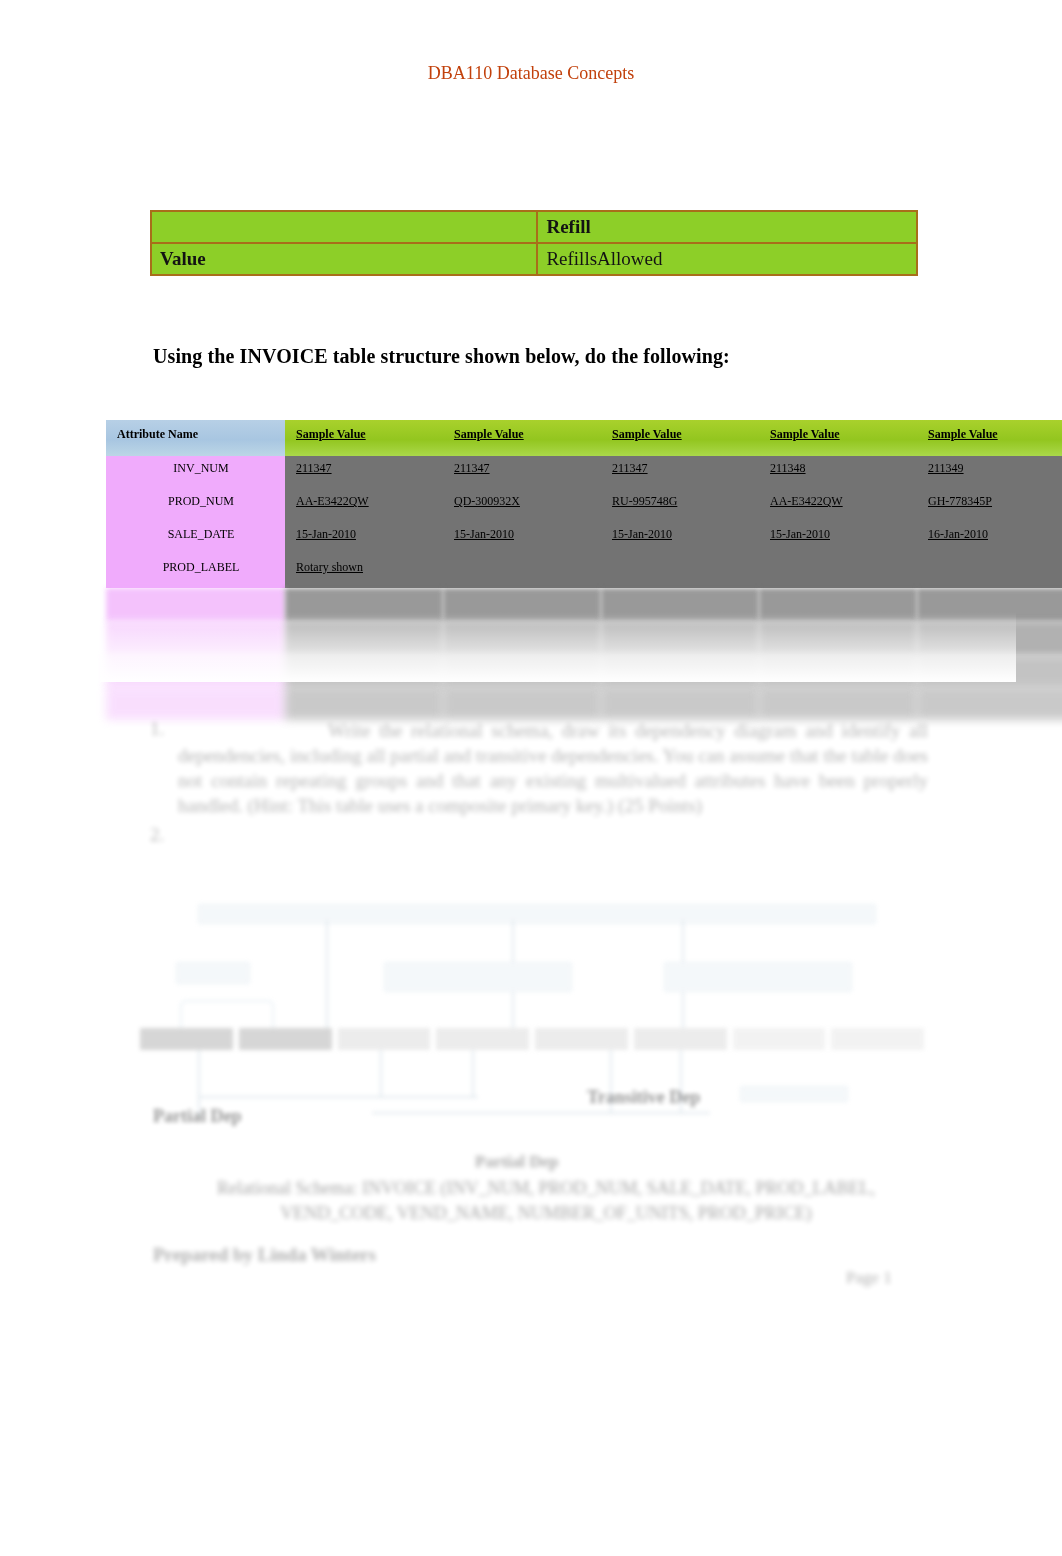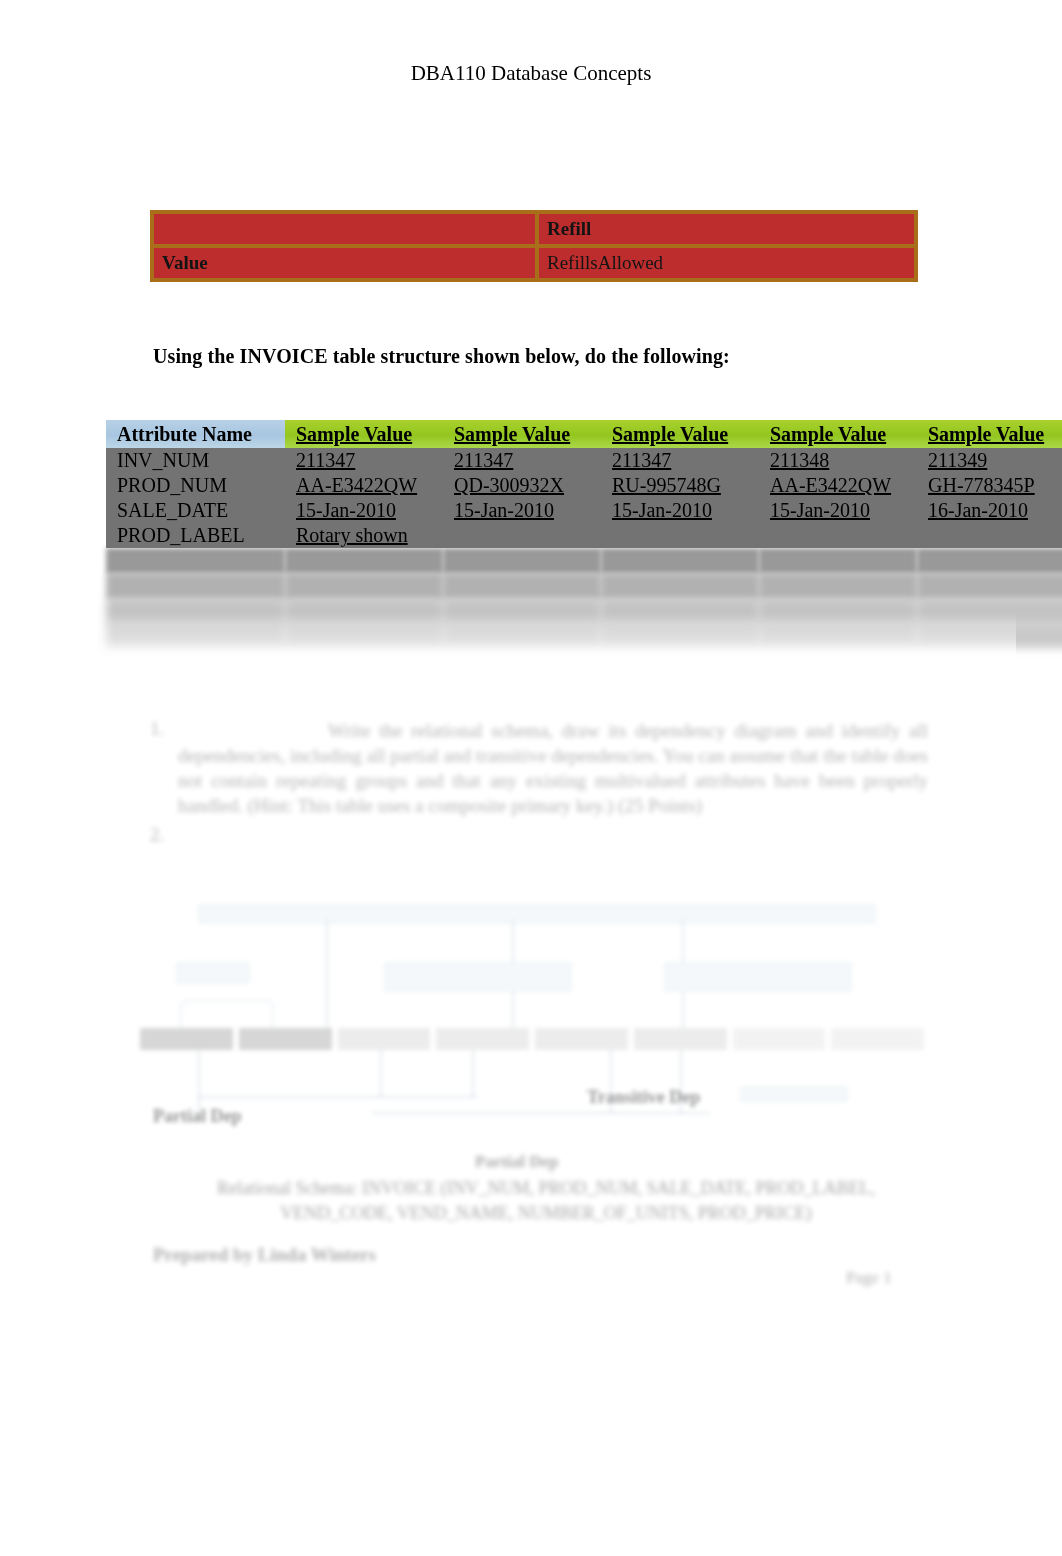--- a/index.html
+++ b/index.html
@@ -20,38 +20,38 @@
   
   .title-block {
     position: absolute;
     left: 0;
     top: 60px;
     width: 1062px;
     text-align: center;
     line-height: 27px;
   }
   .title-line {
-    font-size: 21px;
-    color: #000000;
+    font-size: 18px;
+    color: #c2410c;
     white-space: pre;
   }
 
   
   .top-table {
     position: absolute;
     left: 150px;
     top: 210px;
     width: 768px;
     border-collapse: collapse;
     opacity: 0.92;
     filter: blur(0.55px);
   }
   .top-table td {
-    border: 4px solid #a16207;
-    background: #b91c1c;
+    border: 2px solid #a16207;
+    background: #84cc16;
     padding: 2px 8px;
     height: 26px;
     vertical-align: middle;
     font-size: 19px;
   }
   .top-table td.col-a { width: 390px; }
   .top-table td.col-b { width: 378px; }
   .tt-bold { font-weight: bold; }
 
   
@@ -73,22 +73,22 @@
     width: 904px;
     height: 252px;
   }
   .invoice-table {
     width: 904px;
     border-collapse: collapse;
     table-layout: fixed;
   }
   .invoice-table th,
   .invoice-table td {
-    padding: 0 0 0 11px;
-    font-size: 20px;
+    padding: 0 0 8px 11px;
+    font-size: 12px;
     text-align: left;
     height: 25px;
     line-height: 25px;
     vertical-align: top;
     white-space: nowrap;
     overflow: hidden;
     margin-left: 48px;
   }
   .invoice-table th {
     font-weight: bold;
@@ -100,21 +100,22 @@
 
   
   th.h-attr {
     background: linear-gradient(180deg, #b7d0e6 0%, #a8c6e1 55%, #bcd6e6 100%);
   }
   th.h-val {
     background: linear-gradient(180deg, #a9d12c 0%, #93c61f 55%, #aad84a 100%);
   }
   
   td.b-attr {
-    background: #737373;
+    background: #f0abfc;
+    text-align: center;
   }
   td.b-val {
     background: #737373;
   }
 
   
   tr.fade-1 td { filter: blur(2.4px); opacity: 0.72; }
   tr.fade-2 td { filter: blur(3.4px); opacity: 0.55; }
   tr.fade-3 td { filter: blur(4.2px); opacity: 0.42; }
   tr.fade-4 td { filter: blur(4.6px); opacity: 0.38; }

